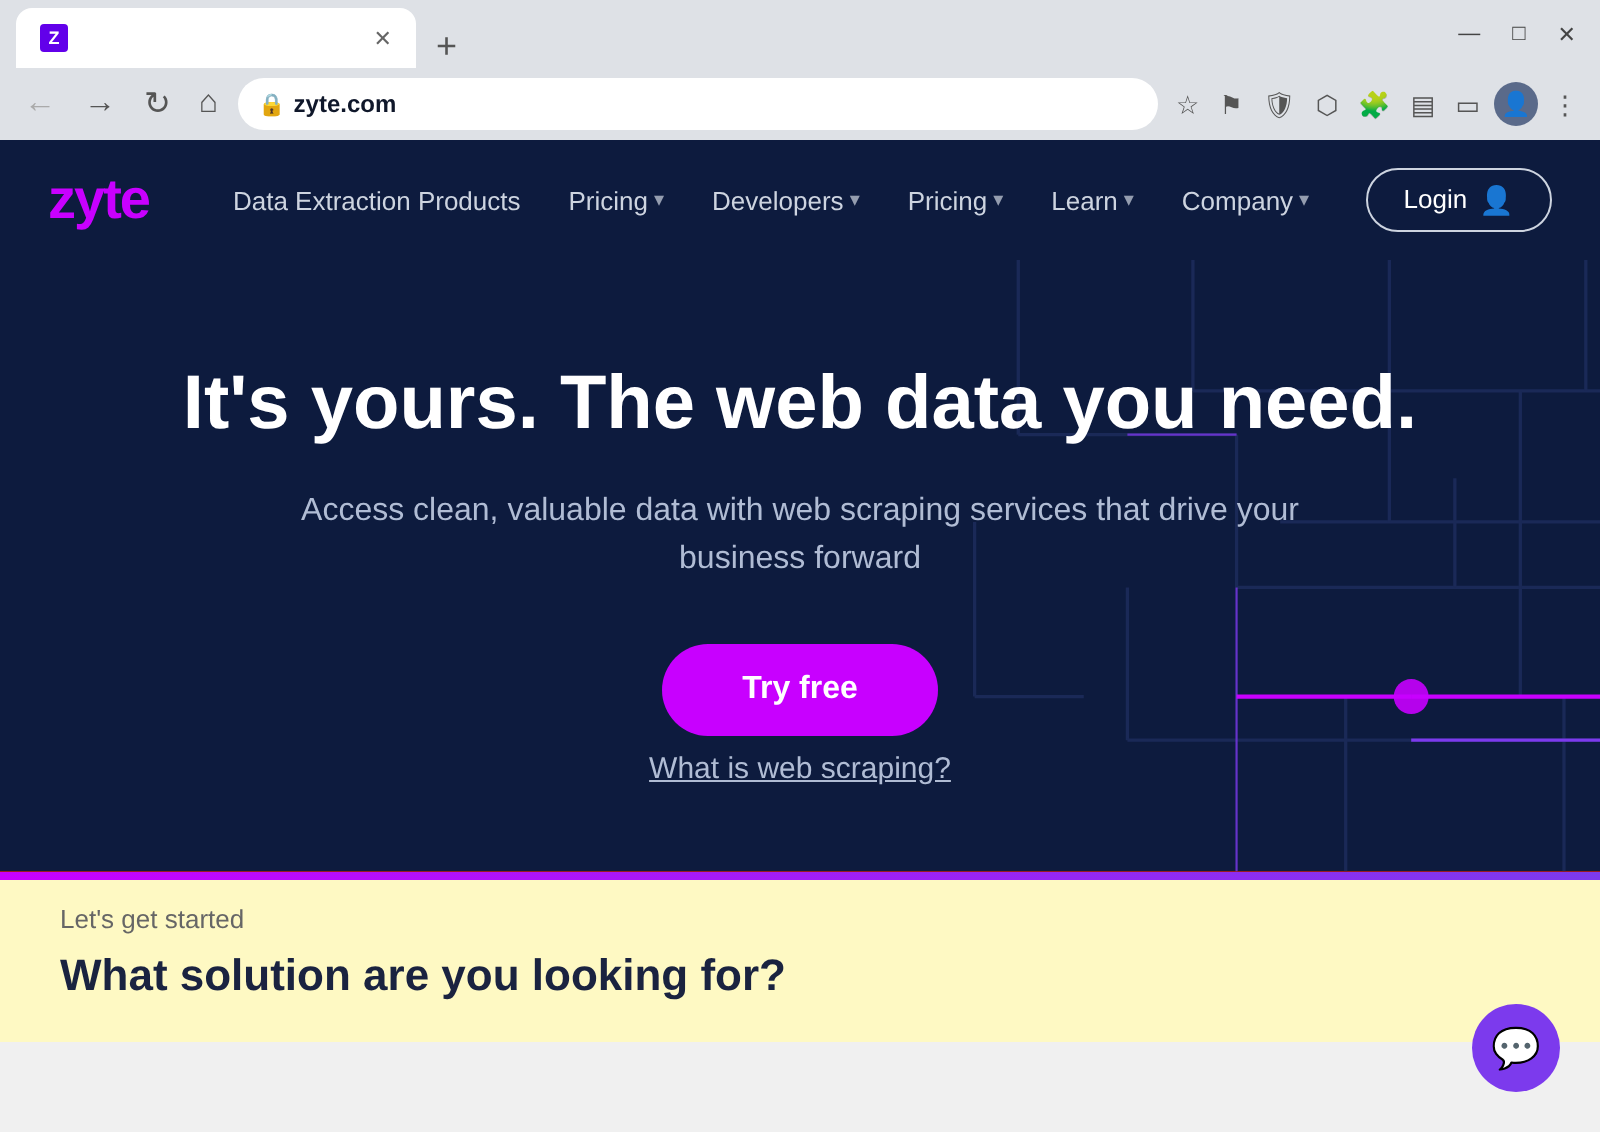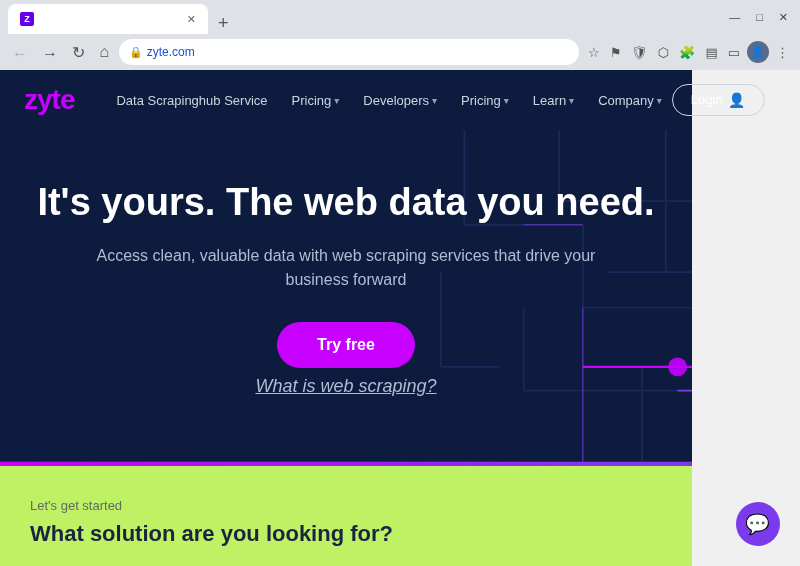--- a/index.html
+++ b/index.html
@@ -14,51 +14,51 @@
     .tab-favicon-z { color: white; font-size: 9px; font-weight: bold; }
     .tab-close { margin-left: auto; color: #666; font-size: 11px; cursor: pointer; }
     .tab-new { background: none; border: none; font-size: 18px; color: #555; margin-left: 4px; cursor: pointer; padding: 0 6px; }
     .win-controls { margin-left: auto; display: flex; gap: 8px; align-items: center; }
     .win-btn { font-size: 11px; color: #444; cursor: pointer; padding: 2px 4px; }
     .address-bar-row { display: flex; align-items: center; height: 36px; padding: 4px 8px; background: #dee1e6; gap: 6px; }
     .nav-btn { background: none; border: none; font-size: 16px; color: #555; cursor: pointer; padding: 2px 4px; }
     .nav-btn.disabled { color: #aaa; }
     .address-bar { flex: 1; background: #fff; border-radius: 20px; height: 26px; display: flex; align-items: center; padding: 0 10px; font-size: 12px; color: #333; gap: 4px; }
     .address-lock { font-size: 11px; color: #555; }
-    .address-text { color: #1d4ed8; font-size: 12px; }
+    .address-text { color: #0f172a; font-size: 12px; font-weight: bold; }
     .toolbar-icons { display: flex; gap: 4px; align-items: center; }
     .toolbar-icon { font-size: 13px; color: #555; padding: 2px 3px; cursor: pointer; }
     .profile-icon { width: 22px; height: 22px; border-radius: 50%; background: #5a6a8a; display: flex; align-items: center; justify-content: center; }
     .profile-icon-img { color: white; font-size: 12px; }
 
     
-    .website { width: 692px; }
+    .website { width: 800px; }
 
     
     .nav { background: #0d1b3e; display: flex; align-items: center; height: 60px; padding: 0 24px; }
     .logo { color: #fff; font-size: 28px; font-weight: 800; letter-spacing: -1px; margin-right: 32px; }
     .logo span { color: #c800ff; }
     .nav-links { display: flex; align-items: center; gap: 4px; flex: 1; }
     .nav-link { color: #cdd4e0; font-size: 13px; padding: 8px 10px; cursor: pointer; white-space: nowrap; display: flex; align-items: center; gap: 3px; }
     .nav-link .arrow { font-size: 10px; opacity: 0.7; }
     .nav-login-btn { border: 1.5px solid #cdd4e0; border-radius: 20px; padding: 7px 18px; color: #fff; font-size: 13px; cursor: pointer; display: flex; align-items: flex-start; gap: 6px; background: transparent; white-space: nowrap; }
     .user-icon { font-size: 14px; }
 
     
-    .hero { background: #a21caf; position: relative; padding: 50px 20px 65px; text-align: center; overflow: hidden; min-height: 270px; }
+    .hero { background: #b91c1c; position: relative; padding: 50px 20px 43px; text-align: center; overflow: hidden; min-height: 270px; }
     .hero-bg { position: absolute; top: 0; left: 0; right: 0; bottom: 0; }
     .hero-bg svg { width: 100%; height: 100%; }
     .hero-content { position: relative; z-index: 2; }
     .hero-title { color: #fff; font-size: 38px; font-weight: 700; line-height: 1.2; margin-bottom: 18px; }
     .hero-subtitle { color: #b0bcd4; font-size: 16px; line-height: 1.5; max-width: 560px; margin: 0 auto 30px; }
     .try-free-btn { background: #c800ff; color: #fff; border: none; border-radius: 25px; padding: 14px 40px; font-size: 16px; font-weight: 600; cursor: pointer; margin-bottom: 8px; display: inline-block; }
-    .hero-link { color: #b0bcd4; font-size: 18px; text-decoration: underline; cursor: pointer; display: block; font-style: italic; }
-
-    
-    .bottom-section { background: #bef264; padding: 32px 30px 20px; }
+    .hero-link { color: #b0bcd4; font-size: 15px; text-decoration: underline; cursor: pointer; display: block; }
+
+    
+    .bottom-section { background: #fef9c3; padding: 12px 30px 20px; }
     .lets-get-started { color: #666; font-size: 13px; margin-bottom: 8px; }
     .bottom-title { color: #1a2340; font-size: 22px; font-weight: 700; }
 
     
     .chat-bubble { position: fixed; bottom: 24px; right: 24px; width: 44px; height: 44px; background: #7c3aed; border-radius: 50%; display: flex; align-items: center; justify-content: center; cursor: pointer; }
     .chat-icon { color: white; font-size: 20px; }
 
     
     .purple-bar { height: 4px; background: linear-gradient(90deg, #c800ff, #7c3aed); }
   </style>
@@ -110,21 +110,21 @@
 </div>
 
 <div class="website">
 
   <nav class="nav">
     <div class="logo">
       <span>zyte</span>
     </div>
     <div class="nav-links">
       <span class="nav-link">
-        <span>Data Scrapinghub Service</span>
+        <span>Data Extraction Products</span>
       </span>
       <span class="nav-link">
         <span>Pricing</span>
         <span class="arrow">▾</span>
       </span>
       <span class="nav-link">
         <span>Developers</span>
         <span class="arrow">▾</span>
       </span>
       <span class="nav-link">

